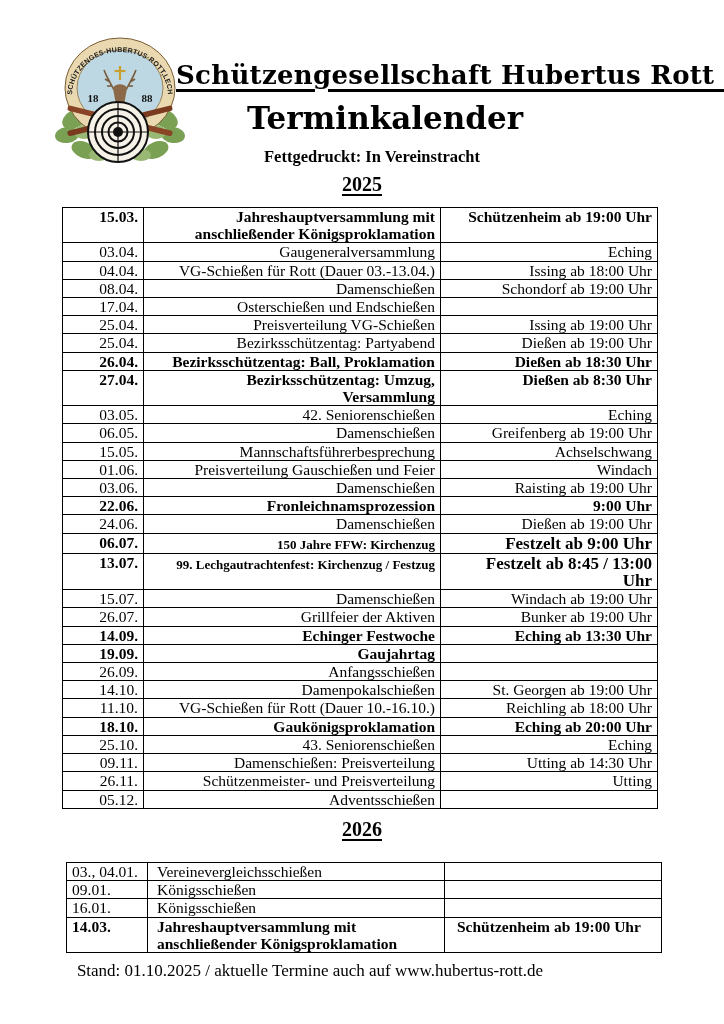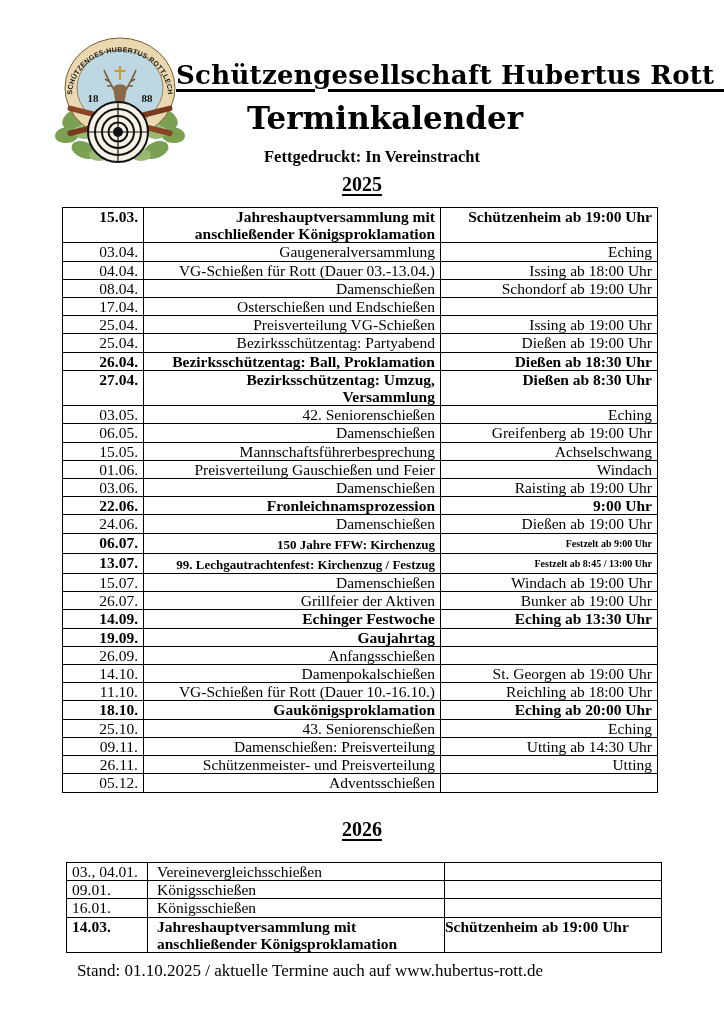--- a/index.html
+++ b/index.html
@@ -55,24 +55,24 @@
   }
   table.cal td {
     border: 1.5px solid #000;
     padding: 0 5px 0 5px;
     font-size: 15.5px;
     line-height: 17.2px;
     vertical-align: top;
     overflow: hidden;
   }
   table.cal td:nth-child(2){ padding-left: 9px; }
-  table.cal td:nth-child(3){ padding-left: 0; }
+  table.cal td:nth-child(3){ padding-left: 12px; }
   tr.bold { font-weight: bold; }
   tr.small td:nth-child(2){ font-size: 13px; padding-top: 2px; }
-  tr.small td:nth-child(3){ font-size: 10px; padding-top: 1px; }
+  tr.small td:nth-child(3){ font-size: 17px; padding-top: 1px; }
 
   
   .footer {
     top: 961px; left: 0; width: 620px;
     text-align: center; font-size: 17px;
   }
 </style>
 </head>
 <body>
 

